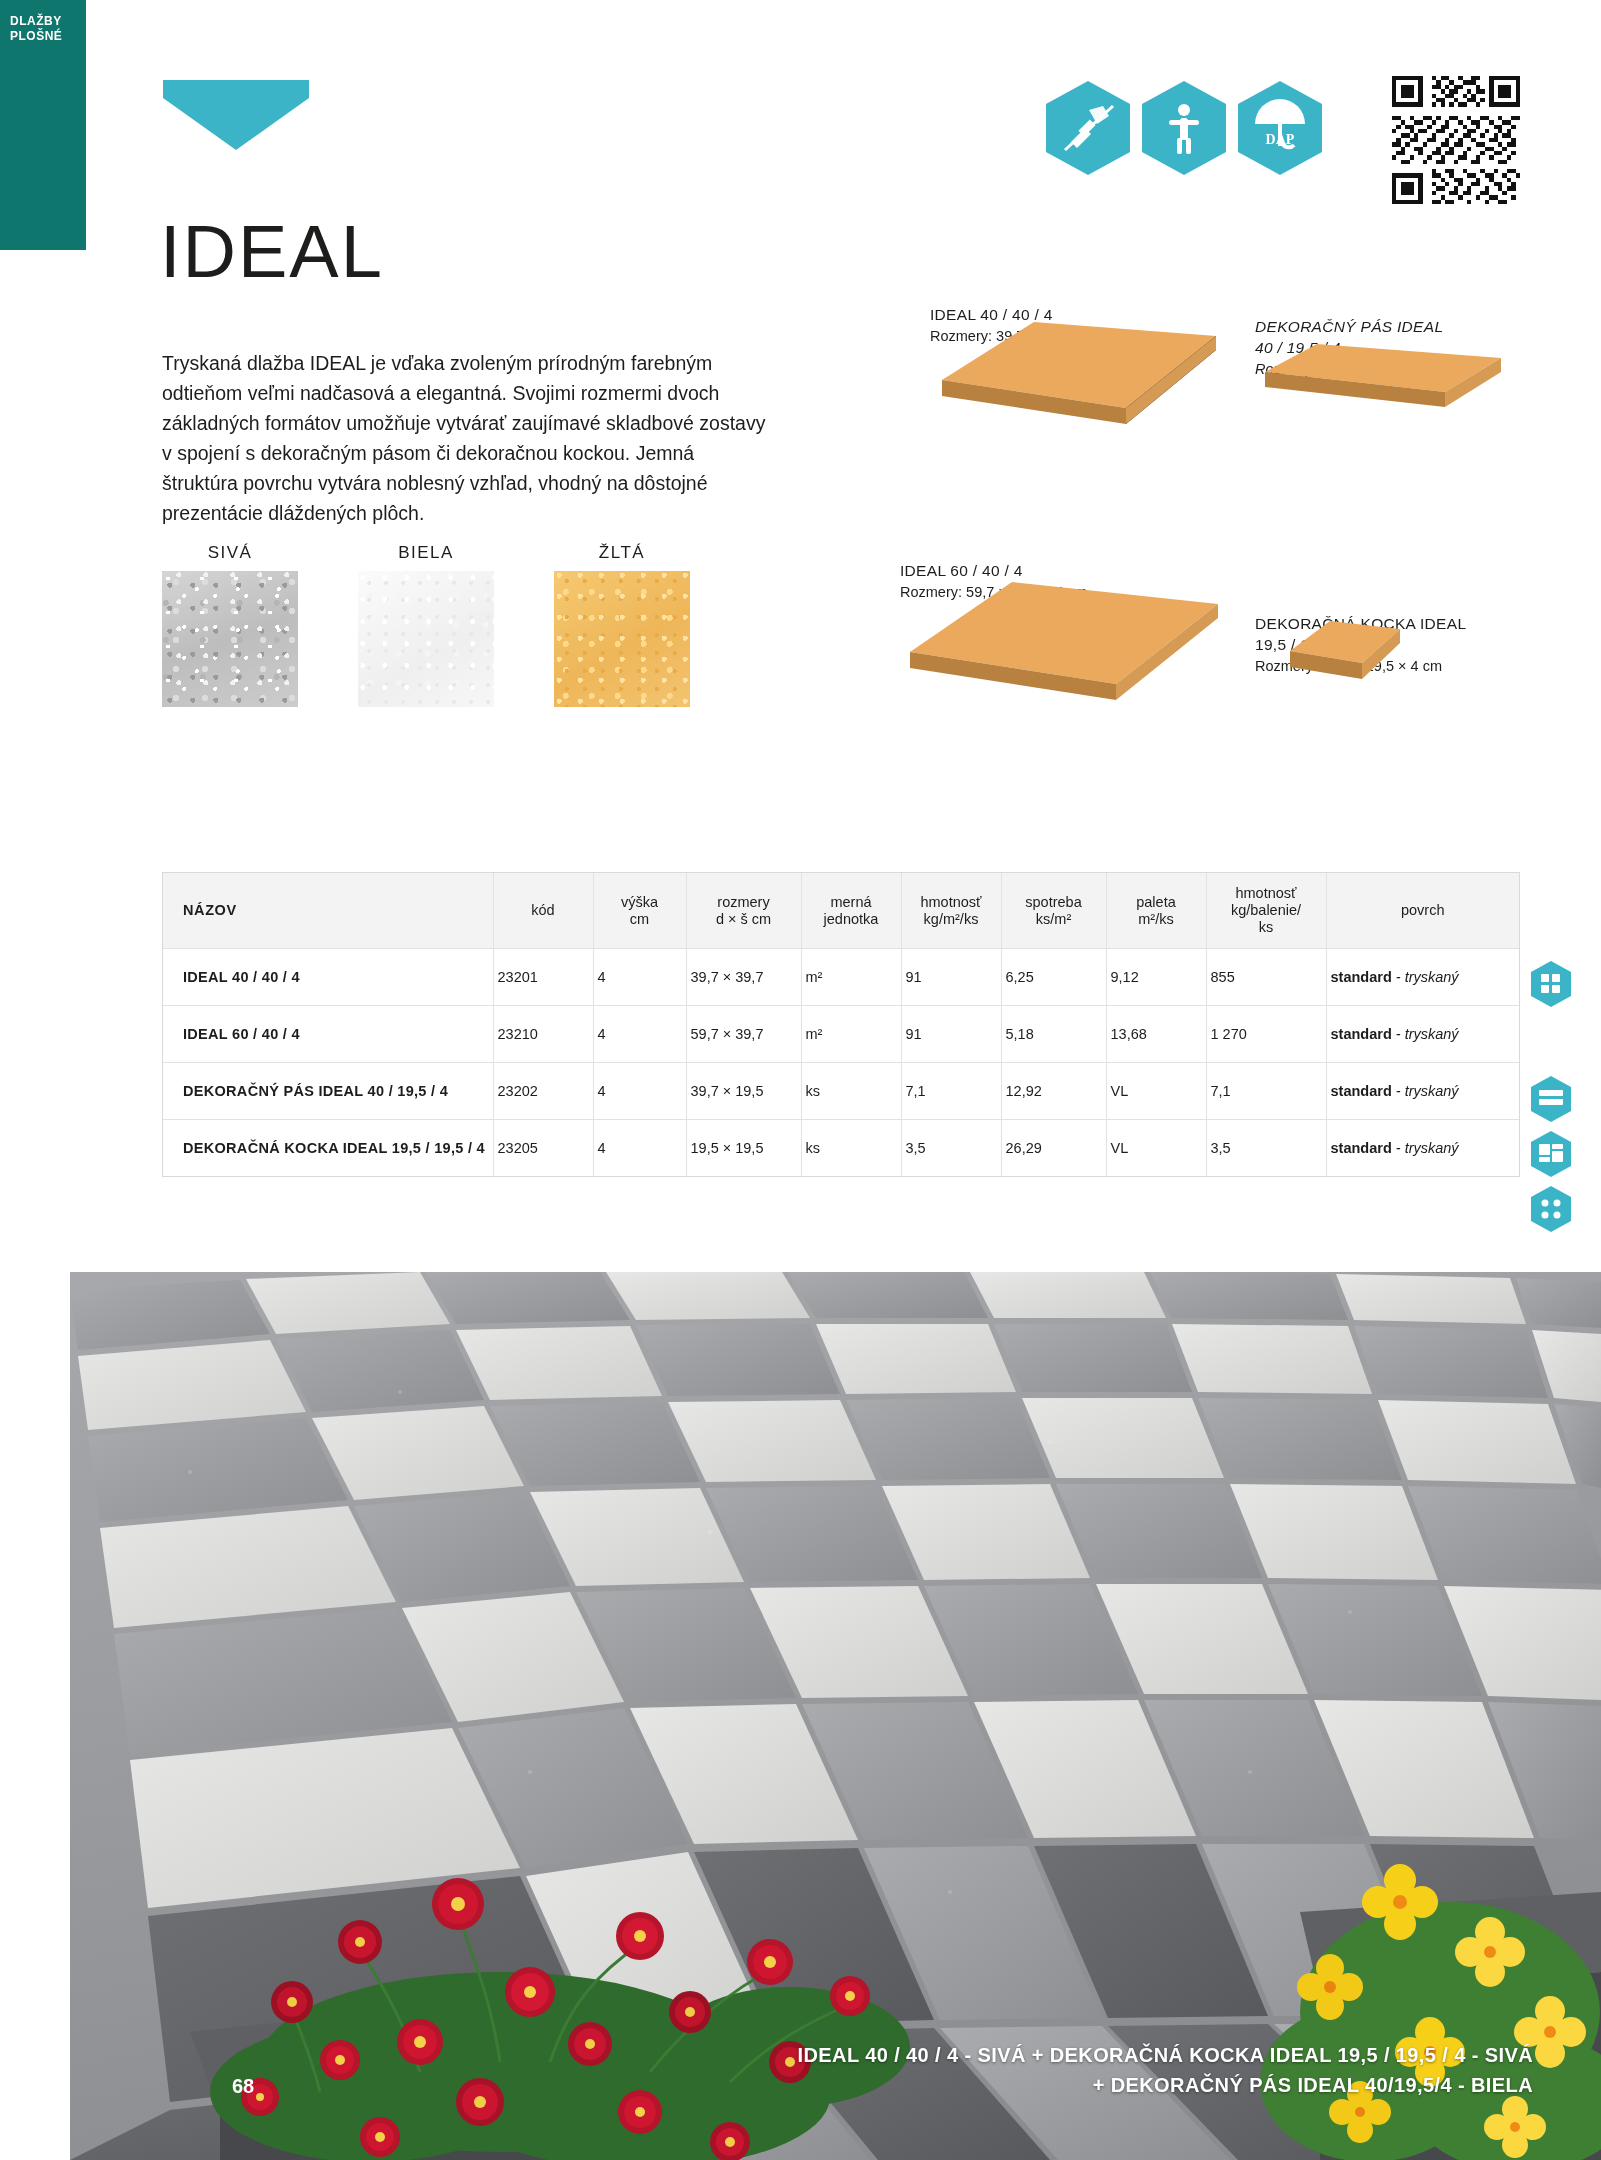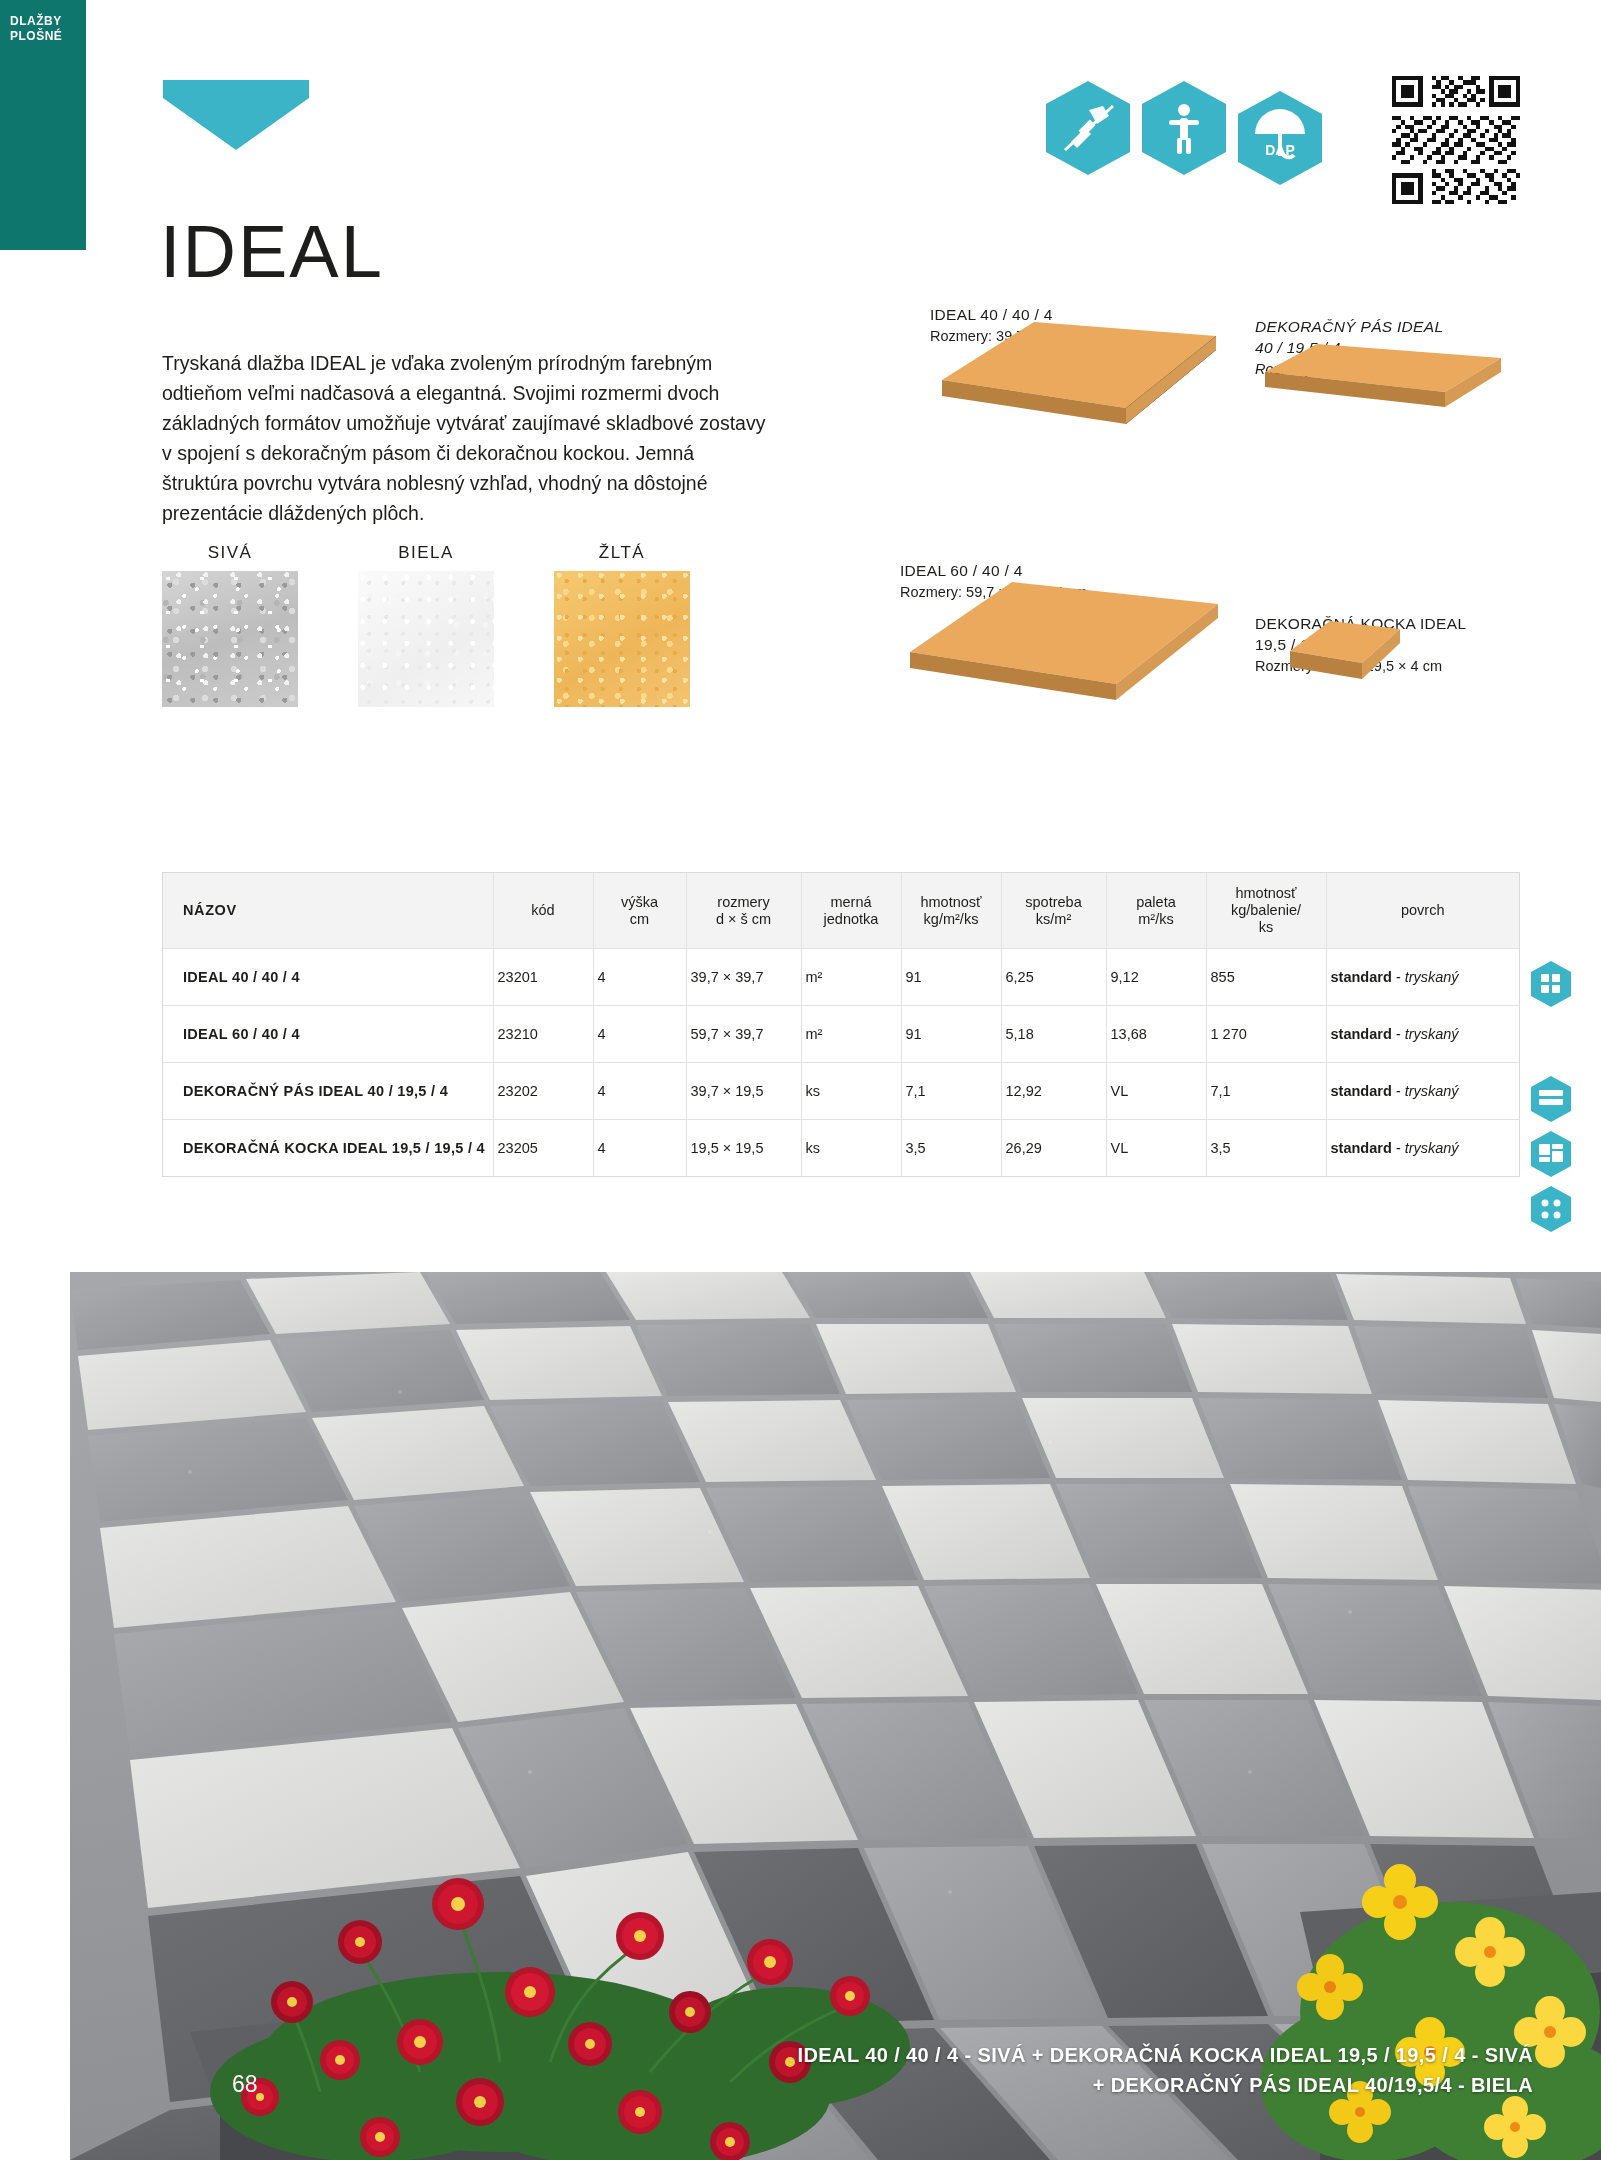--- a/index.html
+++ b/index.html
@@ -192,22 +192,22 @@
     font-size: 20px;
     font-weight: bold;
     letter-spacing: 0.4px;
     line-height: 30px;
     text-shadow: 0 1px 3px rgba(0,0,0,.45);
   }
   .page-no {
     position: absolute;
     left: 162px; bottom: 62px;
     color: #ffffff;
-    font-size: 23px;
-    font-weight: normal;
+    font-size: 20px;
+    font-weight: bold;
   }
 </style>
 </head>
 <body>
 
 <div class="side-tab">
   <div class="side-tab-text">
     <span>DLAŽBY</span><br>
     <span>PLOŠNÉ</span>
   </div>
@@ -239,21 +239,21 @@
       <g fill="#ffffff">
         <circle cx="43" cy="30" r="6"></circle>
         <rect x="39" y="38" width="8" height="22" rx="3"></rect>
         <rect x="28" y="40" width="30" height="5" rx="2.5"></rect>
         <rect x="36" y="58" width="5" height="16" rx="2"></rect>
         <rect x="45" y="58" width="5" height="16" rx="2"></rect>
       </g>
     </svg>
   </div>
 
-  <div class="hex" style="left:192px;top:10px;">
+  <div class="hex" style="left:192px;top:0;font-family:Liberation Serif, serif;">
     <svg width="86" height="96" viewBox="0 0 86 96">
       <polygon points="43,1 85,24 85,72 43,95 1,72 1,24" fill="#3cb4c8"></polygon>
       <g fill="#ffffff">
         <path d="M18 44 A25 25 0 0 1 68 44 Z"></path>
         <rect x="41" y="44" width="4" height="22"></rect>
         <path d="M45 62 a7 7 0 0 0 12 3" stroke="#ffffff" stroke-width="4" fill="none"></path>
       </g>
     </svg>
     <div class="hex-label">DAP</div>
   </div>

